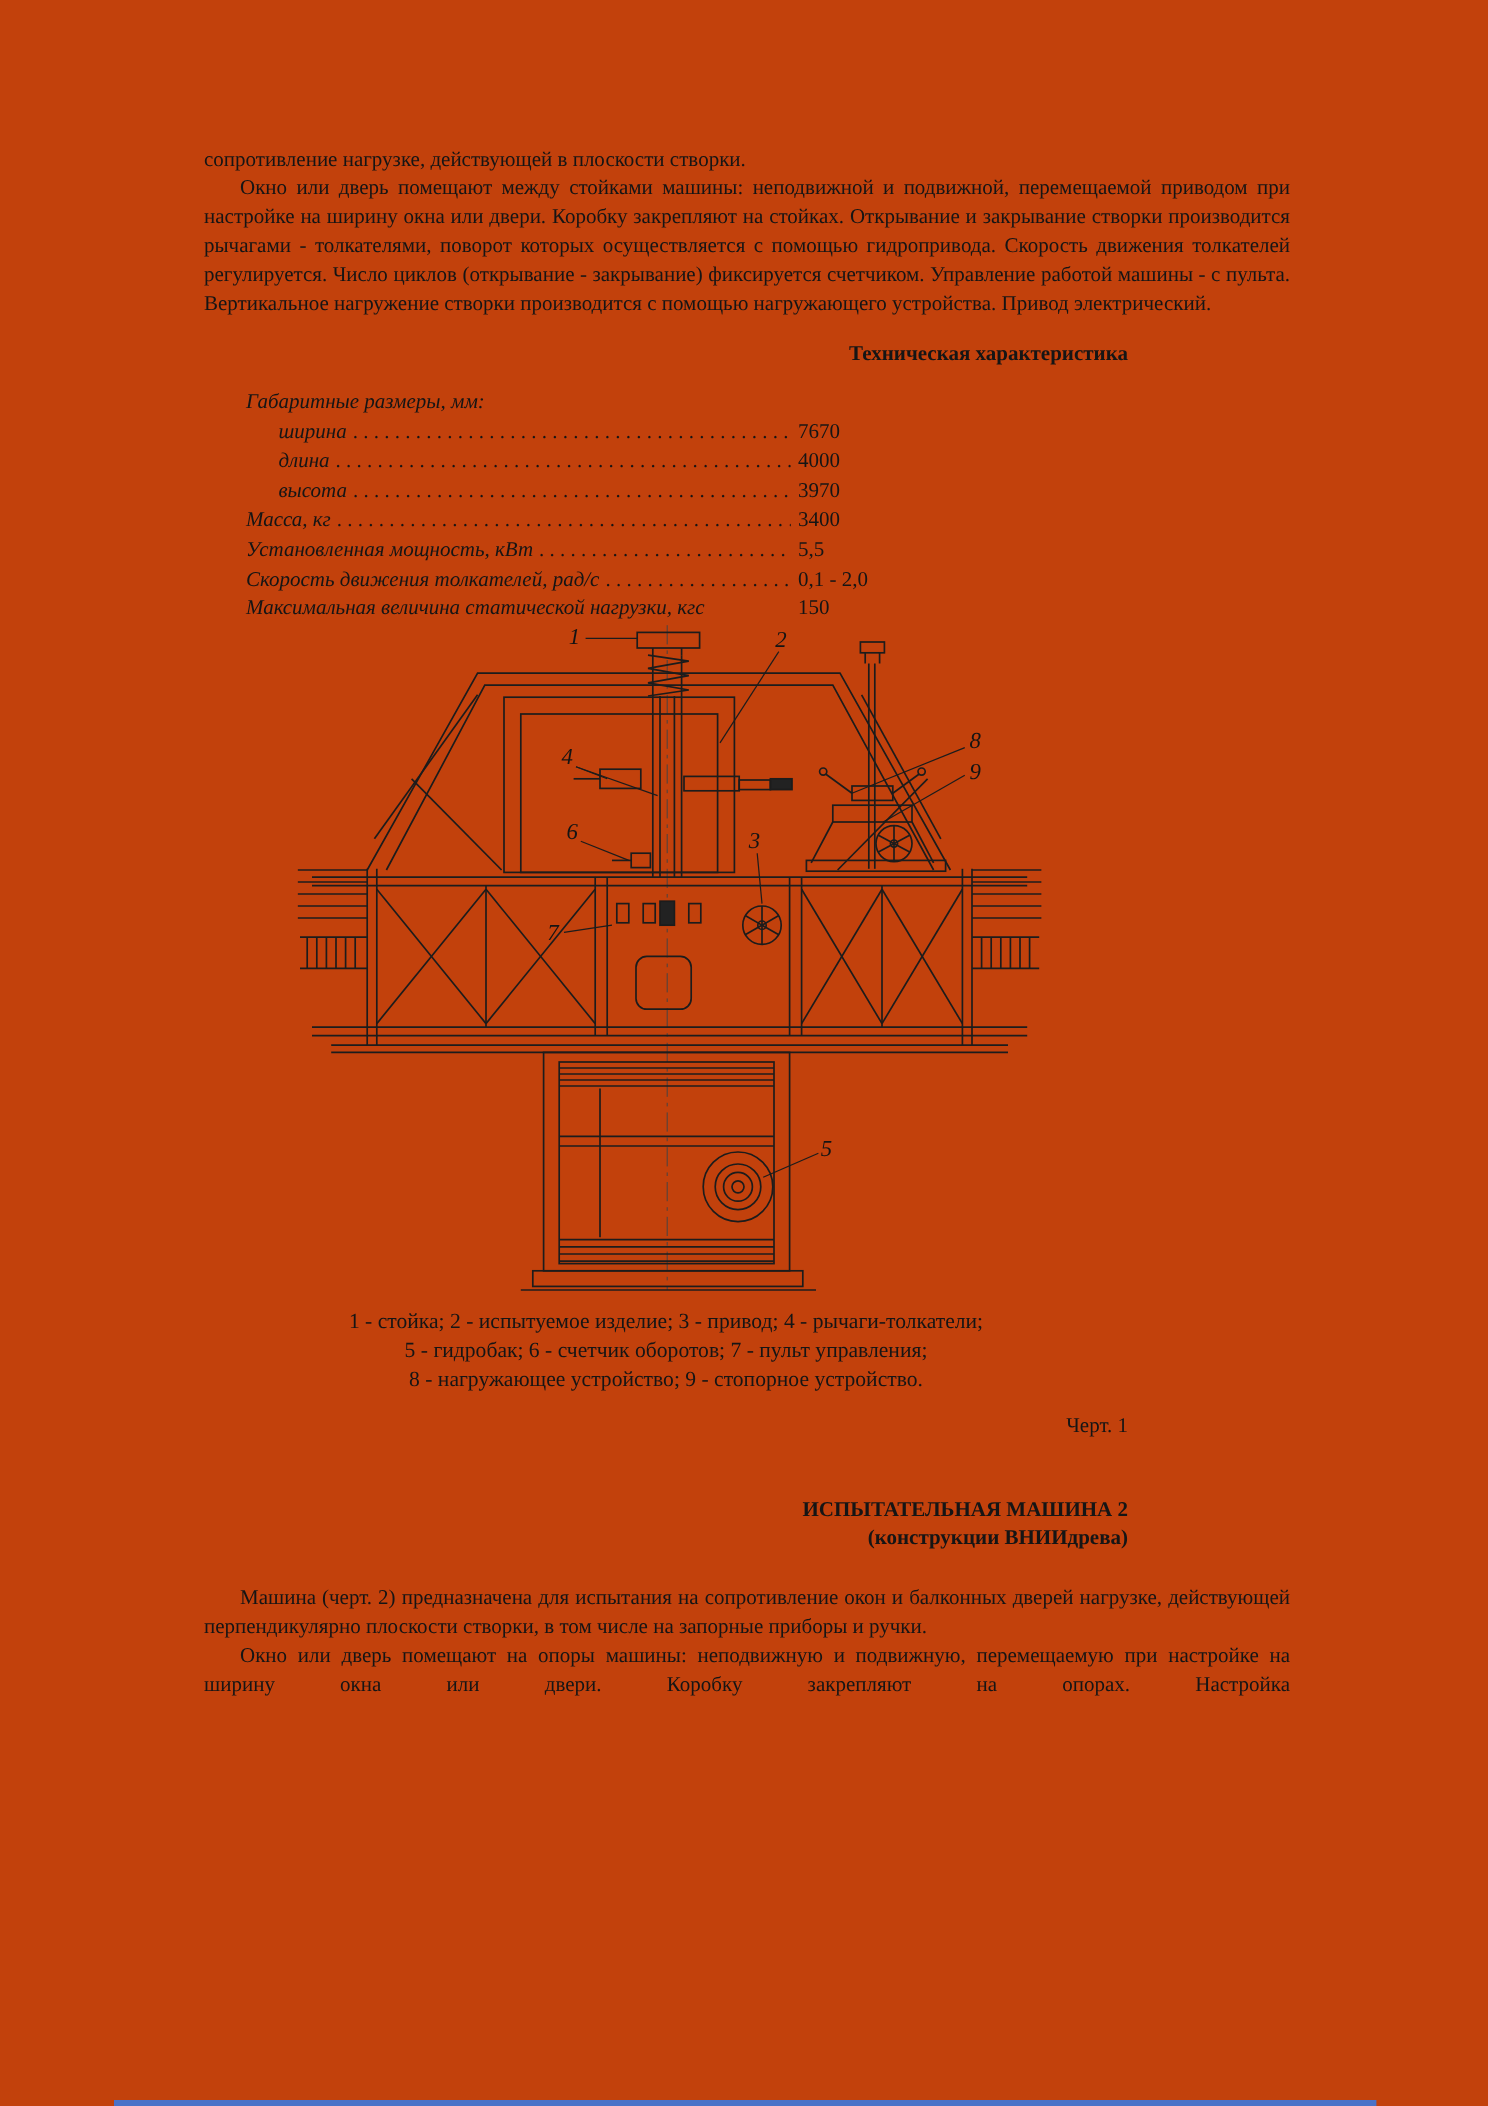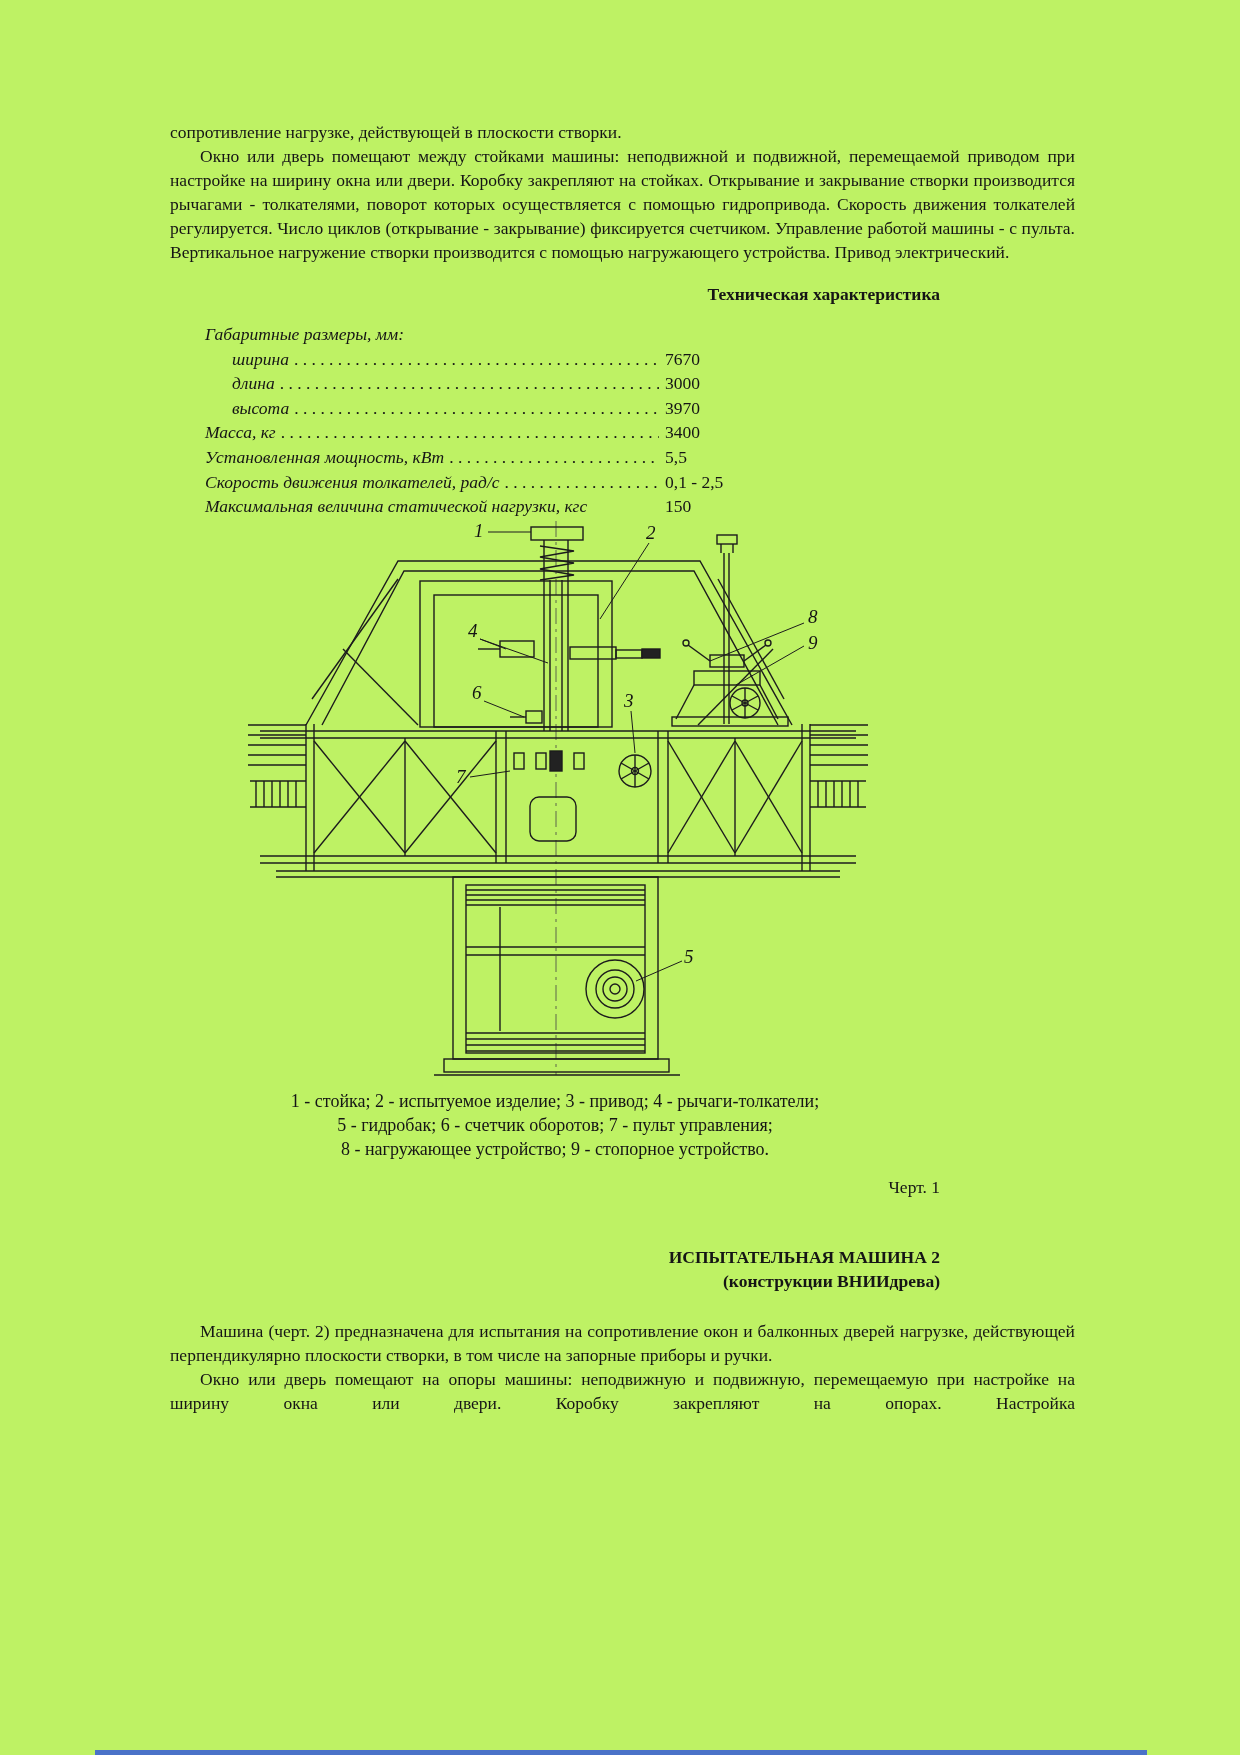--- a/index.html
+++ b/index.html
@@ -1,21 +1,21 @@
 <!DOCTYPE html>
 <html><head>
 <meta charset="utf-8">
 <style>
   * { margin:0; padding:0; box-sizing:border-box; }
   html,body { background:#ffffff; }
   body {
     width:1240px; height:1755px; position:relative; overflow:hidden;
     font-family:"Liberation Serif", serif; color:#151515;
   }
-  .page { position:absolute; inset:0; background:#bef264; }
+  .page { position:absolute; inset:0; background:#c2410c; }
   .content { position:absolute; left:170px; top:120px; width:905px; }
 
   p.body { font-size:17.5px; line-height:24px; text-align:justify; }
   p.first-indent { text-indent:30px; }
   p.stretch-last { text-align-last:justify; }
 
   .heading {
     font-weight:bold; font-size:17.5px; text-align:right; line-height:24px;
   }
   .center-col { width:770px; }
@@ -67,41 +67,41 @@
         <span class="spec-label">Габаритные размеры, мм:</span>
       </div>
       <div class="spec-row">
         <span class="spec-label sub">ширина</span>
         <span class="leader"></span>
         <span class="spec-value">7670</span>
       </div>
       <div class="spec-row">
         <span class="spec-label sub">длина</span>
         <span class="leader"></span>
-        <span class="spec-value">3000</span>
+        <span class="spec-value">4000</span>
       </div>
       <div class="spec-row">
         <span class="spec-label sub">высота</span>
         <span class="leader"></span>
         <span class="spec-value">3970</span>
       </div>
       <div class="spec-row">
         <span class="spec-label">Масса, кг</span>
         <span class="leader"></span>
         <span class="spec-value">3400</span>
       </div>
       <div class="spec-row">
         <span class="spec-label">Установленная мощность, кВт</span>
         <span class="leader"></span>
         <span class="spec-value">5,5</span>
       </div>
       <div class="spec-row">
         <span class="spec-label">Скорость движения толкателей, рад/с</span>
         <span class="leader"></span>
-        <span class="spec-value">0,1 - 2,5</span>
+        <span class="spec-value">0,1 - 2,0</span>
       </div>
       <div class="spec-row">
         <span class="spec-label">Максимальная величина статической нагрузки, кгс</span>
         <span class="leader no-dots"></span>
         <span class="spec-value">150</span>
       </div>
     </div>
 
     <div class="figure-wrap">
       <svg viewBox="0 0 620 560" width="620" height="560">

